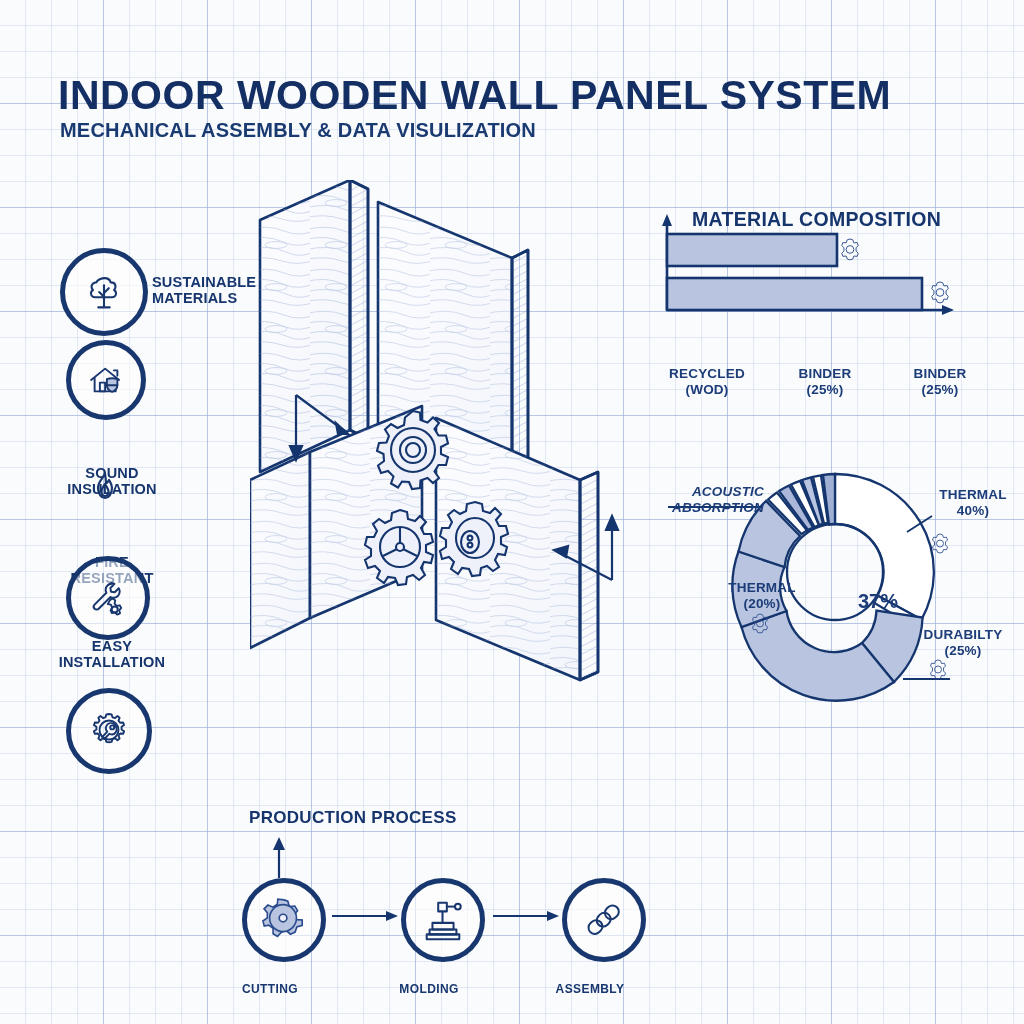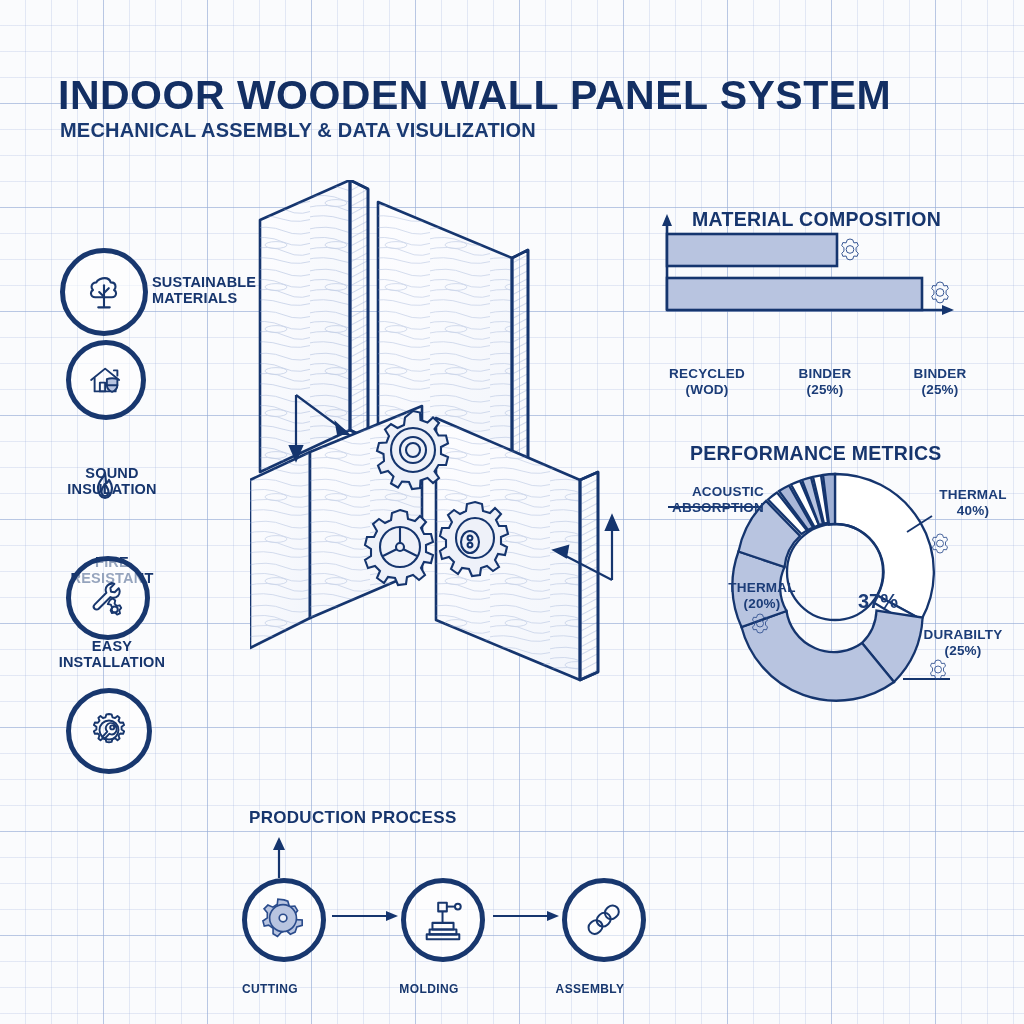--- a/index.html
+++ b/index.html
@@ -293,21 +293,20 @@
           <circle cx="0" cy="-1" r="7"></circle>
         </g>
       </g>
     </svg>
 
     <div class="bar-cat" style="left:2px;top:166px;width:110px;">RECYCLED<br>(WOD)</div>
     <div class="bar-cat" style="left:120px;top:166px;width:110px;">BINDER<br>(25%)</div>
     <div class="bar-cat" style="left:235px;top:166px;width:110px;">BINDER<br>(25%)</div>
   </div>
 
-  <div class="chart-title" style="left:690px;top:442px;">PERFORMANCE METRICS</div>
 
   <div id="donutwrap">
     <svg width="370" height="270" viewBox="0 0 370 270">
 
       <g stroke="#15356e" stroke-width="2.3">
 
         <path d="M185,42 A98,98 0 0,1 271.5,187.6 L227.4,163.6 A48,48 0 0,0 185,92 Z" fill="#ffffff"></path>
 
         <path d="M271.5,187.6 A98,98 0 0,1 266,196 L223.6,170.4 A48,48 0 0,0 227.4,163.6 Z" fill="#ffffff"></path>
 
@@ -344,21 +343,21 @@
           <circle cx="0" cy="-1" r="7"></circle>
         </g>
         <g transform="translate(288,238) scale(0.5)">
           <path d="M0,-20 L5,-18.5 7,-13 13,-13.5 15,-8 11,-4 11,2 15,6 13,11.5 7,11 5,16.5 0,18 -5,16.5 -7,11 -13,11.5 -15,6 -11,2 -11,-4 -15,-8 -13,-13.5 -7,-13 -5,-18.5 Z"></path>
           <circle cx="0" cy="-1" r="7"></circle>
         </g>
       </g>
     </svg>
 
     
-    <div class="pie-lbl" style="left:14px;top:52px;width:100px;text-align:right;">ACOUSTIC<br>ABSORPTION</div>
+    <div class="pie-lbl" style="left:14px;top:52px;width:100px;text-align:right;font-style:italic;">ACOUSTIC<br>ABSORPTION</div>
     <div class="pie-lbl" style="left:273px;top:55px;width:100px;text-align:center;">THERMAL<br>40%)</div>
     <div class="pie-lbl" style="left:62px;top:148px;width:100px;text-align:center;">THERMAL<br>(20%)</div>
     <div class="pie-lbl" style="left:258px;top:195px;width:110px;text-align:center;">DURABILTY<br>(25%)</div>
     <div id="pie-center-val" style="left:208px;top:158px;">37%</div>
   </div>
 
   <div id="process">
     <div id="process-title">PRODUCTION PROCESS</div>
 
     <svg style="position:absolute;left:38px;top:24px;" width="26" height="48" viewBox="0 0 26 48">

